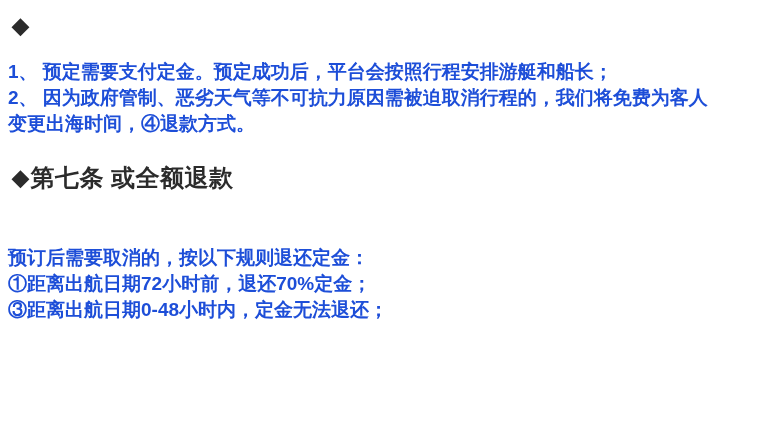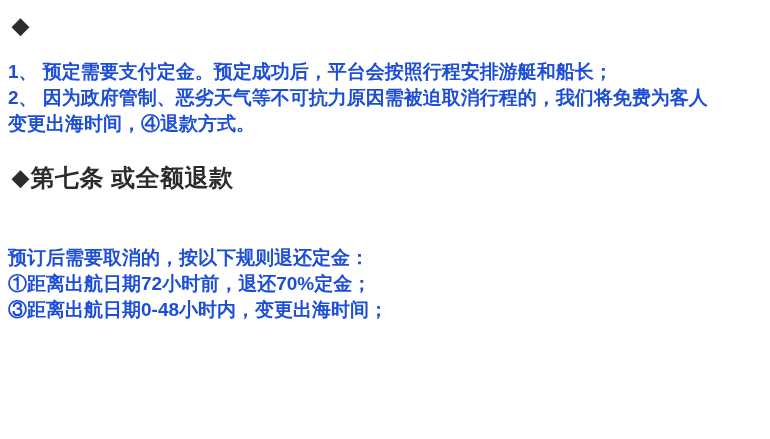--- a/index.html
+++ b/index.html
@@ -65,16 +65,16 @@
     </div>
 
   <div class="section-heading" id="heading-cancellation">
     <span class="bullet">◆</span>
     <span>第七条 或全额退款</span>
   </div>
 
   <div class="text-block" id="cancellation-rules">
       <div class="text-line">预订后需要取消的，按以下规则退还定金：</div>
       <div class="text-line">①距离出航日期72小时前，退还70%定金；</div>
-      <div class="text-line">③距离出航日期0-48小时内，变更出海时间；</div>
+      <div class="text-line">③距离出航日期0-48小时内，定金无法退还；</div>
     </div>
 
 </div>
 
 </body></html>

